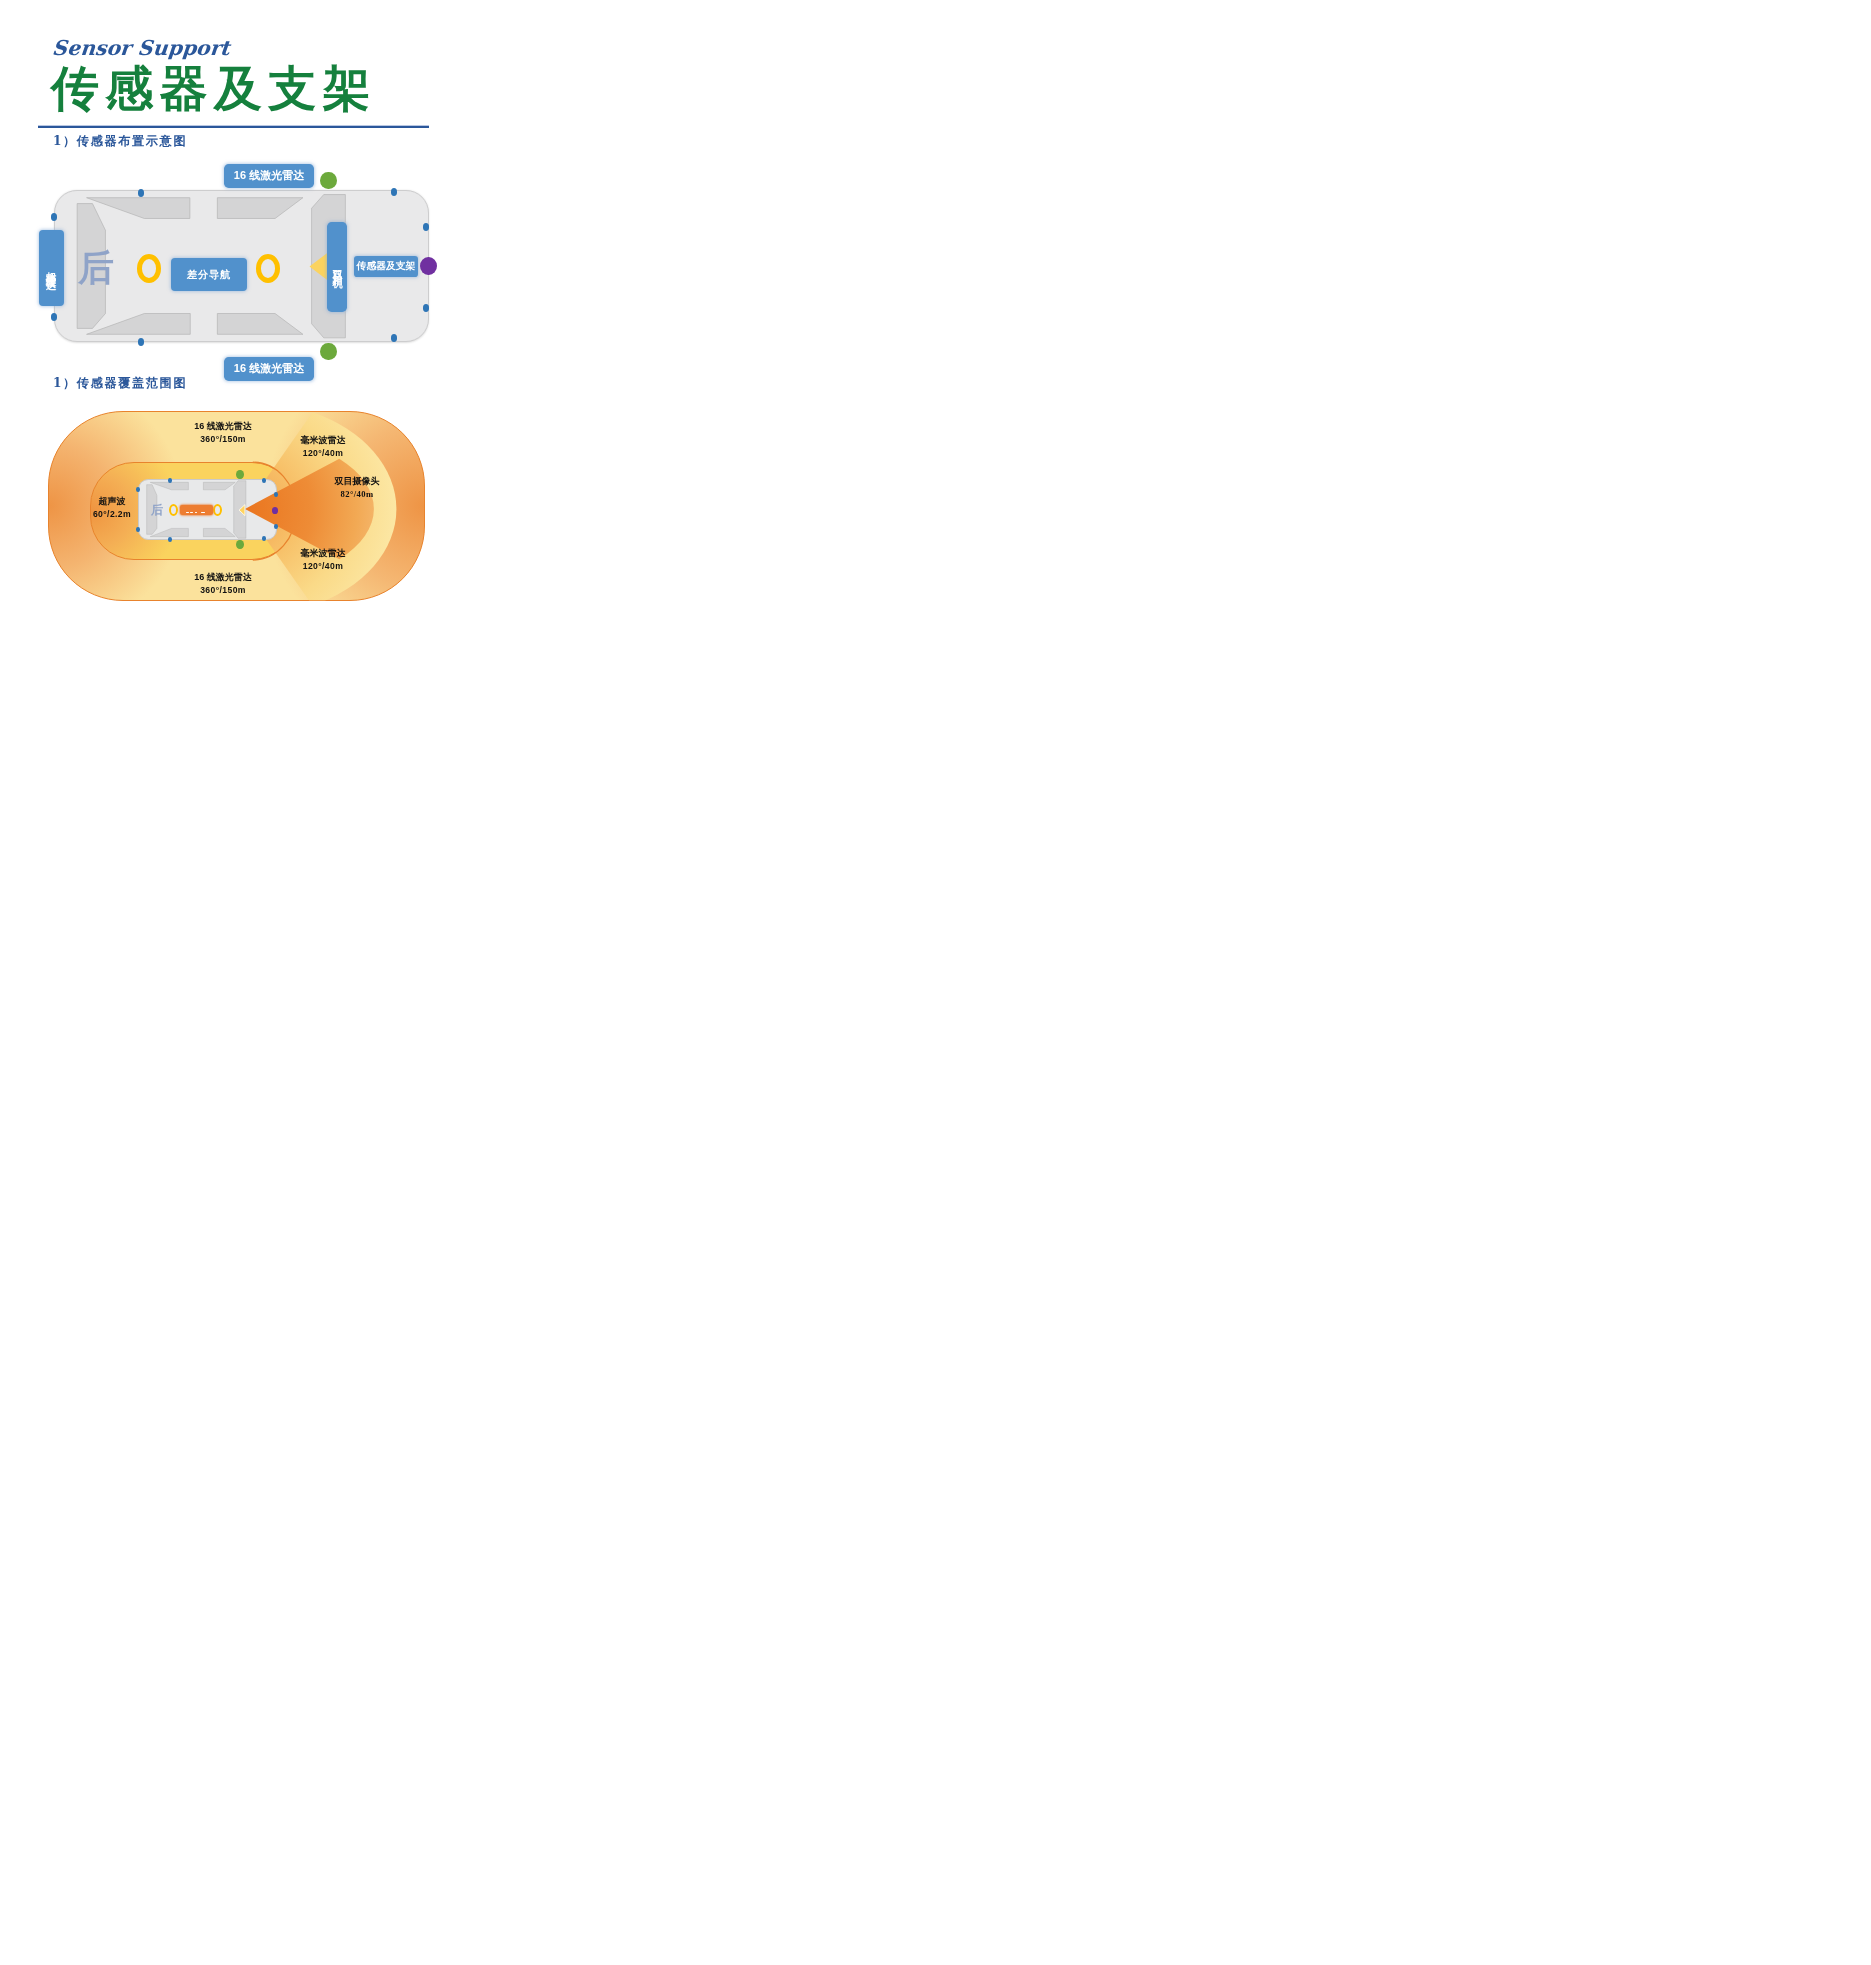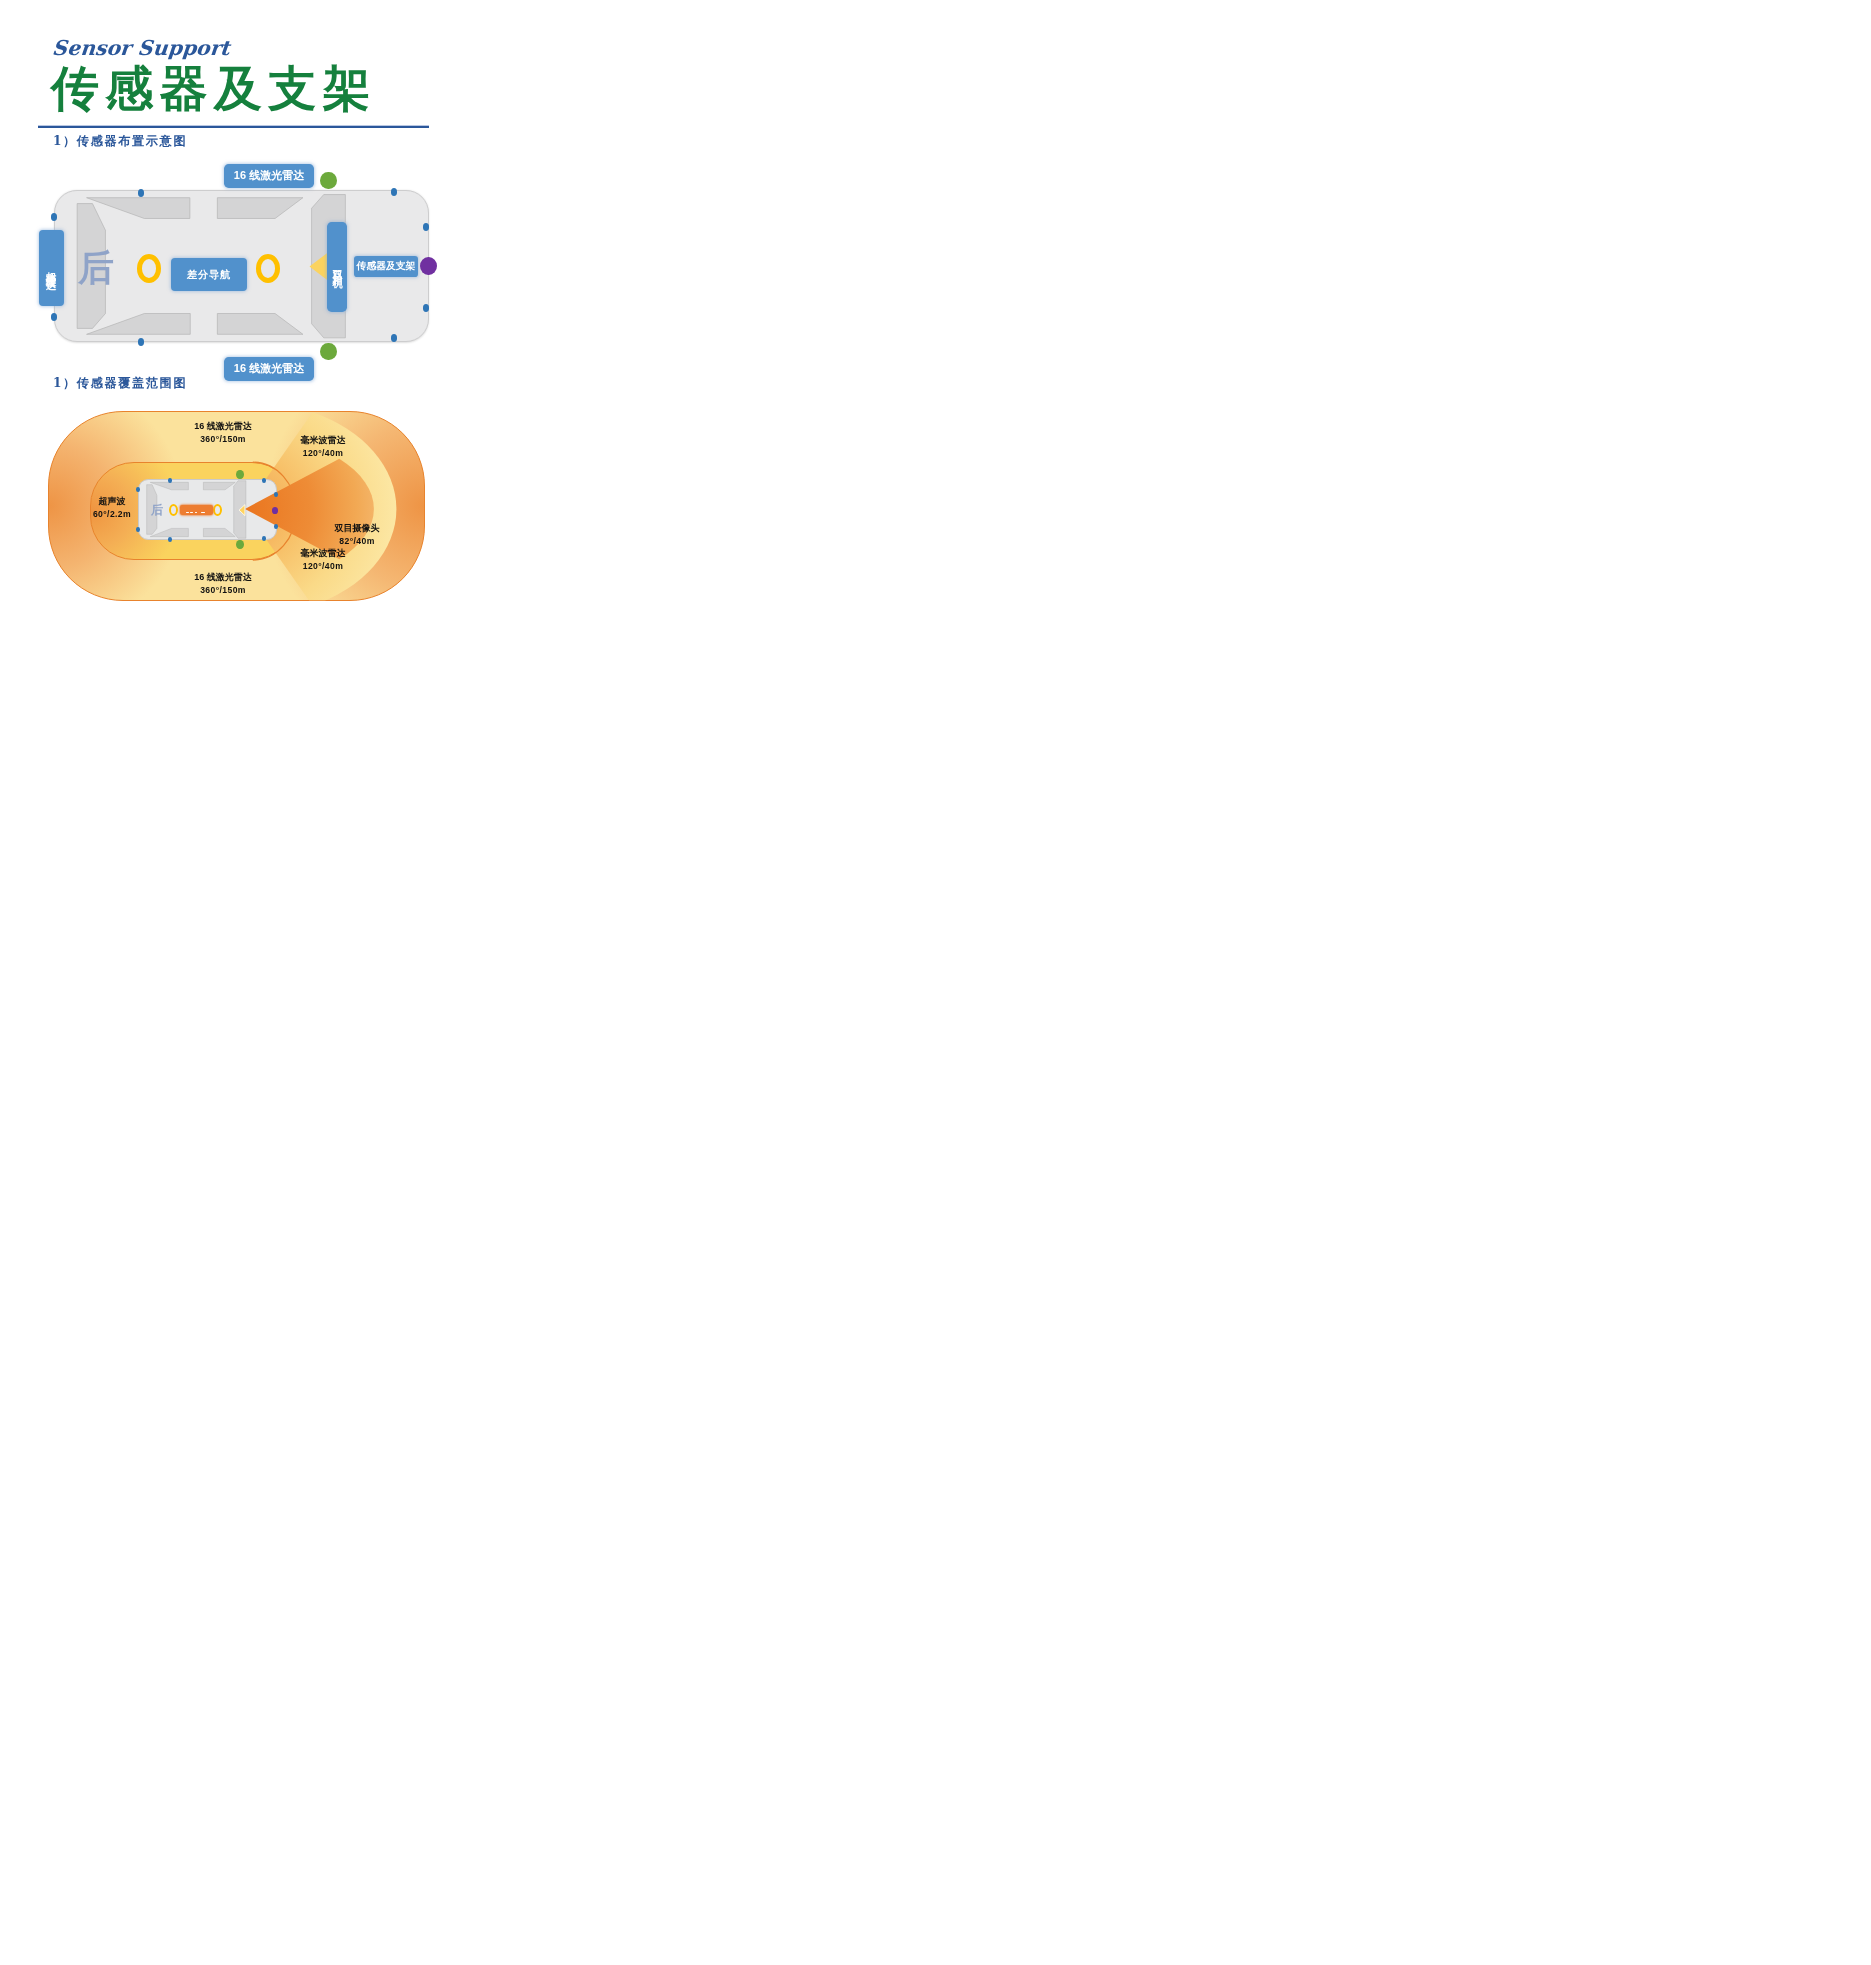--- a/index.html
+++ b/index.html
@@ -176,21 +176,21 @@
   <div class="l2">360°/150m</div>
 </div>
 <div class="cov-label" style="left:276px;top:434px;">
   <div class="l1">毫米波雷达</div>
   <div class="l2">120°/40m</div>
 </div>
 <div class="cov-label" style="left:65px;top:495px;">
   <div class="l1">超声波</div>
   <div class="l2">60°/2.2m</div>
 </div>
-<div class="cov-label" style="left:310px;top:522px;">
+<div class="cov-label" style="left:310px;top:475px;font-family:Liberation Serif, serif;">
   <div class="l1">双目摄像头</div>
   <div class="l2">82°/40m</div>
 </div>
 <div class="cov-label" style="left:276px;top:547px;">
   <div class="l1">毫米波雷达</div>
   <div class="l2">120°/40m</div>
 </div>
 <div class="cov-label" style="left:176px;top:571px;">
   <div class="l1">16 线激光雷达</div>
   <div class="l2">360°/150m</div>

